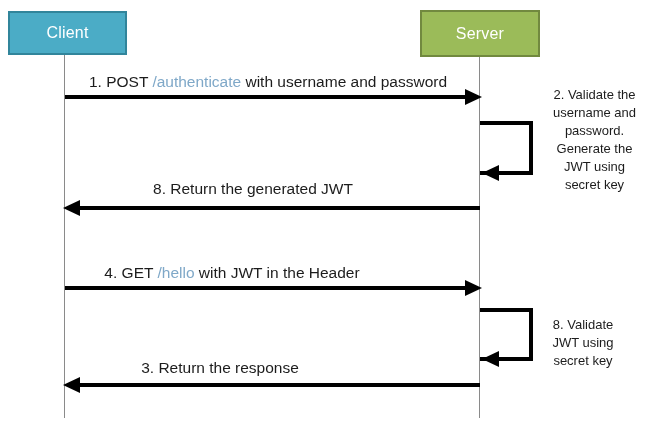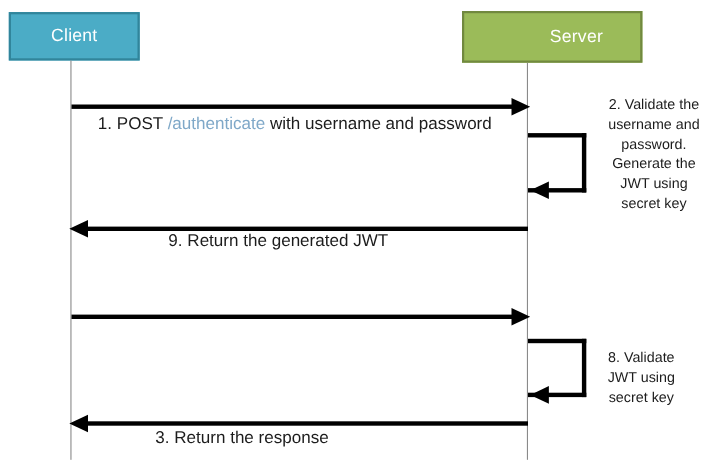--- a/index.html
+++ b/index.html
@@ -21,40 +21,39 @@
     color: #ffffff;
     font-size: 16px;
     letter-spacing: .2px;
   }
   .actor--client {
     left: 8px; top: 11px; width: 115px; height: 40px;
     background: #4BACC6; border: 2px solid #31859B;
   }
   .actor--server {
     left: 420px; top: 10px; width: 116px; height: 43px;
-    background: #9BBB59; border: 2px solid #71893F; padding-left: 44px;
+    background: #9BBB59; border: 2px solid #71893F;
   }
 
   
   .lifeline {
     position: absolute;
     width: 1px;
     background: #8a8a8a;
   }
   .lifeline--client { left: 64px; top: 55px; height: 363px; }
   .lifeline--server { left: 479px; top: 57px; height: 361px; }
 
   
   .msg-label {
     position: absolute;
     transform: translateX(-50%);
     white-space: nowrap;
     font-size: 15.5px;
     color: #1c1c1c;
-    margin-top: 31px;
   }
   .link { color: #7FA8C8; }
 
   
   .arrow-line {
     position: absolute;
     height: 4px;
     background: #000000;
   }
   .arrow-head {
@@ -103,24 +102,25 @@
   <div class="lifeline lifeline--server"></div>
 
   <div class="msg-label" style="left:268px; top:73px;"><span>1. POST </span><span class="link">/authenticate</span><span> with username and password</span></div>
   <div class="arrow-line" style="left:65px; top:95px; width:403px;"></div>
   <div class="arrow-head arrow-head--right" style="left:465px; top:89px;"></div>
 
   <div class="self-loop self-loop--one"></div>
   <div class="arrow-head arrow-head--left" style="left:482px; top:165px;"></div>
   <div class="note note--one">2. Validate the username and password. Generate the JWT using secret key</div>
 
-  <div class="msg-label" style="left:253px; top:180px;">9. Return the generated JWT</div>
+  <div class="msg-label" style="left:253px; top:180px;">8. Return the generated JWT</div>
   <div class="arrow-line" style="left:79px; top:206px; width:401px;"></div>
   <div class="arrow-head arrow-head--left" style="left:63px; top:200px;"></div>
 
+  <div class="msg-label" style="left:232px; top:264px;"><span>4. GET </span><span class="link">/hello</span><span> with JWT in the Header</span></div>
   <div class="arrow-line" style="left:65px; top:286px; width:403px;"></div>
   <div class="arrow-head arrow-head--right" style="left:465px; top:280px;"></div>
 
   <div class="self-loop self-loop--two"></div>
   <div class="arrow-head arrow-head--left" style="left:482px; top:351px;"></div>
   <div class="note note--two">8. Validate JWT using secret key</div>
 
   <div class="msg-label" style="left:220px; top:359px;">3. Return the response</div>
   <div class="arrow-line" style="left:79px; top:383px; width:401px;"></div>
   <div class="arrow-head arrow-head--left" style="left:63px; top:377px;"></div>

